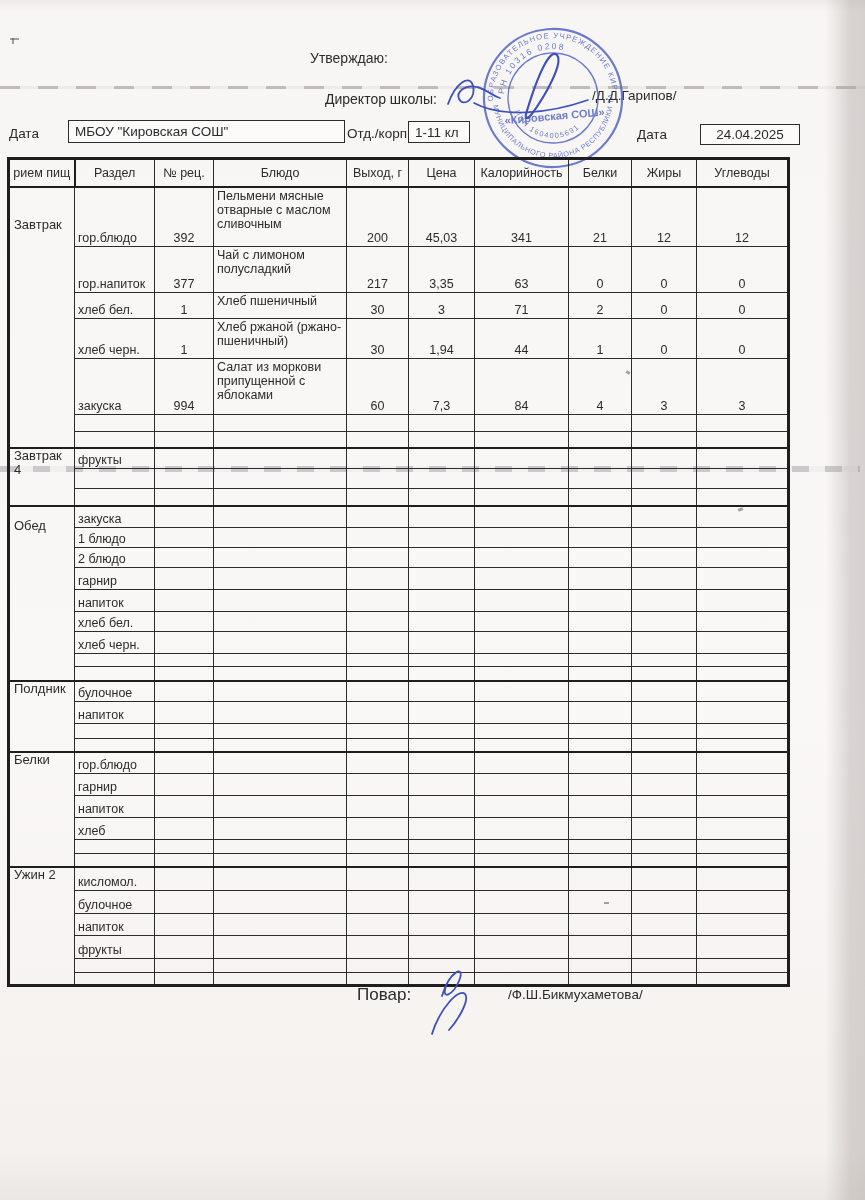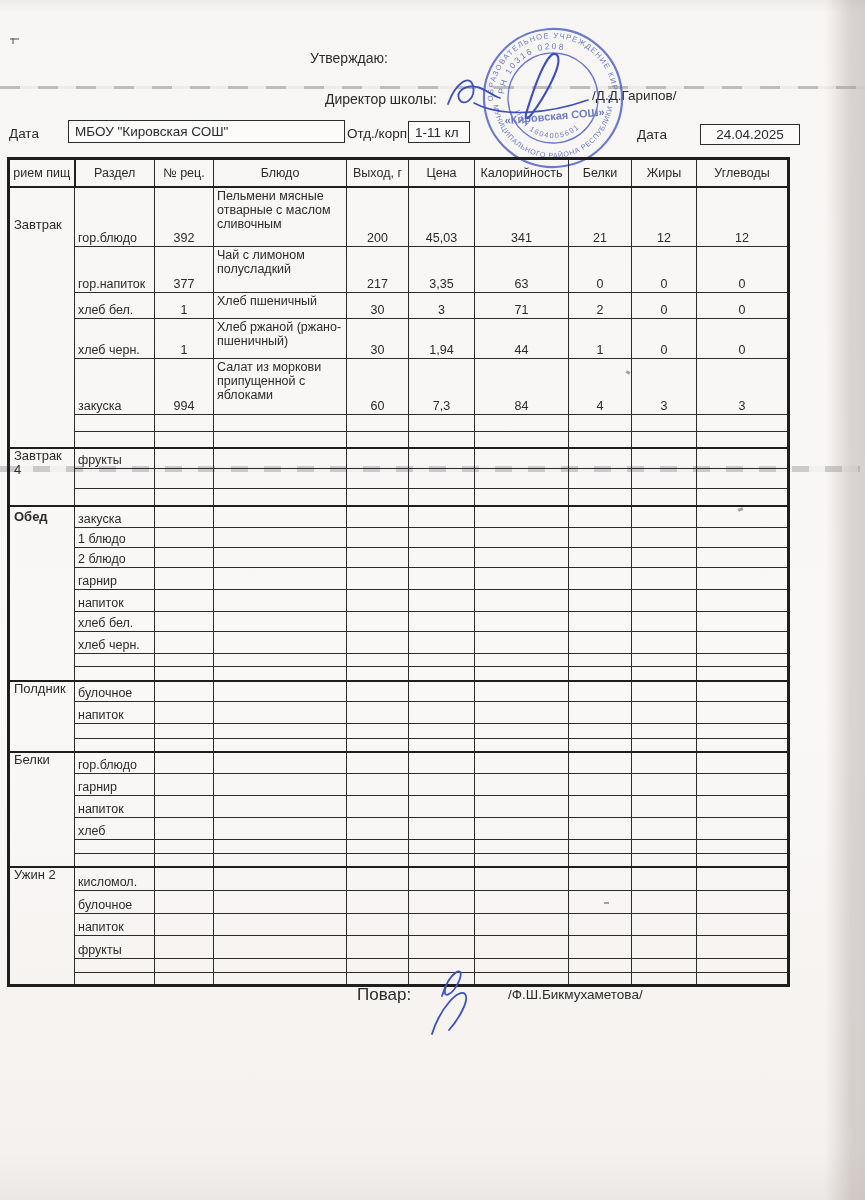--- a/index.html
+++ b/index.html
@@ -236,21 +236,21 @@
           <td class="rec"></td>
           <td class="dish"></td>
           <td class="num"></td>
           <td class="num"></td>
           <td class="num"></td>
           <td class="num"></td>
           <td class="num"></td>
           <td class="num"></td>
         </tr>
         <tr class="section-start" style="height: 22px;">
-          <td class="meal" rowspan="9" style="padding-top: 3px; font-weight: bold;">Обед</td>
+          <td class="meal" rowspan="9" style="padding-top: 12px;">Обед</td>
           <td class="razdel">закуска</td>
           <td class="rec"></td>
           <td class="dish"></td>
           <td class="num"></td>
           <td class="num"></td>
           <td class="num"></td>
           <td class="num"></td>
           <td class="num"></td>
           <td class="num"></td>
         </tr>

